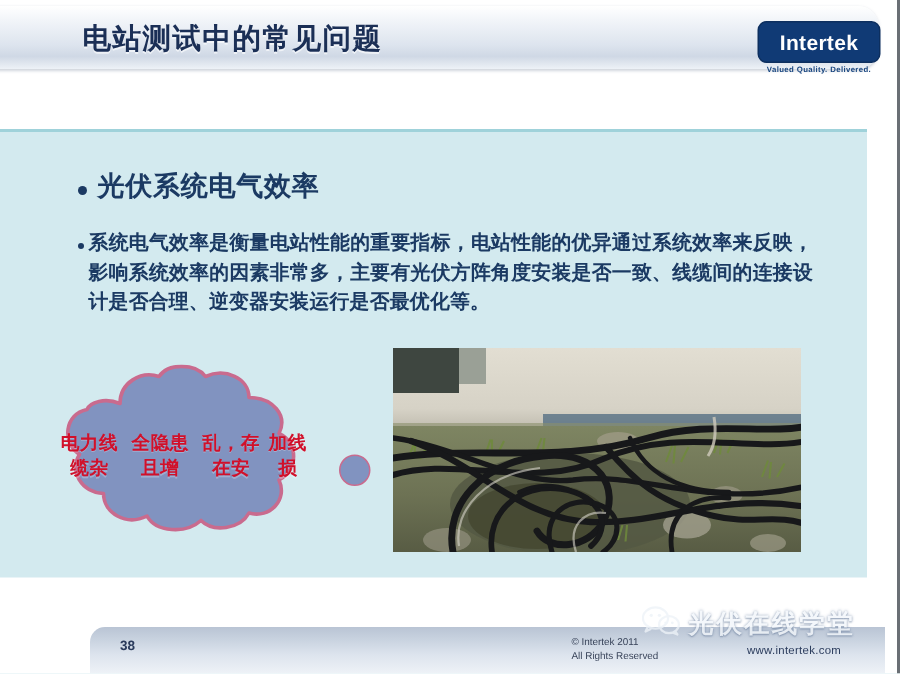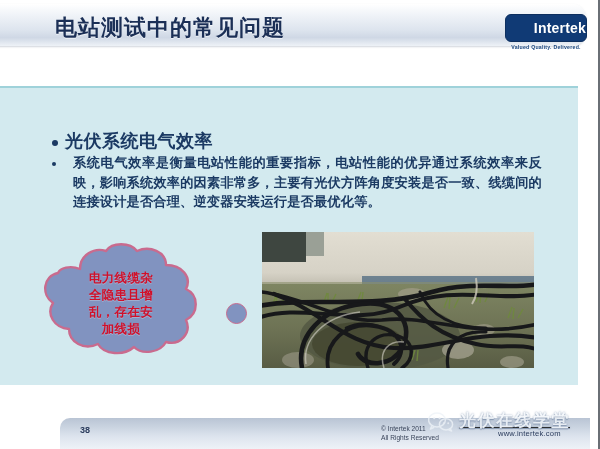--- a/index.html
+++ b/index.html
@@ -22,31 +22,31 @@
   
   .header-band{
     position:absolute;left:-10px;top:4px;width:596px;height:42px;
     border-radius:0 14px 14px 0;
     background:linear-gradient(180deg,#ffffff 0%,#f2f5f9 22%,#dde4ee 62%,#cfd8e5 80%,#eef2f7 100%);
     box-shadow:0 1px 2px rgba(120,135,155,.35);
   }
   .header-title{
     position:absolute;left:55px;top:13px;
     font-family:"DejaVu Serif","Liberation Serif",serif;
-    font-size:22px;font-weight:700;letter-spacing:1px;
+    font-size:19px;font-weight:700;letter-spacing:1px;
     color:#1b2f56;
     text-shadow:0 1px 0 rgba(255,255,255,.6);
     white-space:nowrap;
   }
   .logo-box{
     position:absolute;left:505px;top:14px;
     width:80px;height:26px;border-radius:6px;
     background:#103a75;
     border:1px solid #0d2f5f;
-    display:flex;align-items:center;justify-content:flex-end;
+    display:flex;align-items:center;justify-content:center;
   }
   .logo-text{
     color:#ffffff;font-size:14px;font-weight:700;letter-spacing:.2px;
     font-family:"Liberation Sans","DejaVu Sans",sans-serif;
   }
   .logo-tag{
     position:absolute;left:505px;top:44px;width:82px;
     color:#18457f;font-size:5.2px;font-weight:700;letter-spacing:.25px;
     text-align:center;white-space:nowrap;
   }
@@ -59,53 +59,53 @@
   .panel-topline{
     position:absolute;left:0;top:88px;width:578px;height:3px;
     background:#1aa5b5;
   }
   .panel-topline2{
     position:absolute;left:0;top:86px;width:578px;height:2px;
     background:#9fd2da;
   }
 
   .bullet-l1{
-    position:absolute;left:52px;top:128px;width:500px;
+    position:absolute;left:52px;top:112px;width:500px;
     display:flex;align-items:flex-start;gap:7px;text-align:center;
   }
   .dot1{
     width:6px;height:6px;border-radius:50%;background:#1b3a63;
     margin-top:12px;flex:0 0 auto;
   }
   .t1{
     font-family:"DejaVu Serif","Liberation Serif",serif;
     font-size:18px;font-weight:700;color:#1b3a63;line-height:26px;
     letter-spacing:.5px;
   }
 
   .bullet-l2{
     position:absolute;left:52px;top:153px;width:490px;
-    display:flex;align-items:flex-start;gap:17px;
+    display:flex;align-items:flex-start;gap:3px;
   }
   .dot2{
     width:4px;height:4px;border-radius:50%;background:#1b3a63;
     margin-top:9px;flex:0 0 auto;
   }
   .t2{
     font-family:"DejaVu Serif","Liberation Serif",serif;
     font-size:13.2px;font-weight:700;color:#1b3a63;line-height:19.5px;
     letter-spacing:.2px;text-align:justify;
   }
 
   
   .bubble-wrap{position:absolute;left:36px;top:243px;width:170px;height:120px;}
   .bubble-svg{position:absolute;left:0;top:0;}
   .bubble-text{
     position:absolute;left:0;top:0;width:170px;height:120px;
-    display:flex;flex-direction:column;align-items:center;justify-content:center;
+    display:flex;flex-direction:row;align-items:center;justify-content:center;
     font-family:"DejaVu Serif","Liberation Serif",serif;
     font-size:12.4px;font-weight:700;color:#d1102a;line-height:17px;
     letter-spacing:.4px;text-align:center;
     text-shadow:0 1px 0 rgba(255,255,255,.25);
   }
   .bubble-line{display:block;}
   .tail-dot{
     position:absolute;left:226px;top:303px;width:19px;height:19px;
     border-radius:50%;background:#8193c0;border:1.6px solid #c96b8e;
   }
@@ -132,21 +132,21 @@
     font-size:6.6px;color:#39445a;line-height:9px;
   }
   .www{
     position:absolute;left:498px;top:429px;
     font-size:7.6px;color:#2a3b5c;letter-spacing:.2px;
   }
 
   
   .watermark{
     position:absolute;left:428px;top:404px;width:166px;height:28px;
-    display:flex;align-items:flex-end;gap:5px;opacity:.78;text-decoration:underline;
+    display:flex;align-items:flex-start;gap:5px;opacity:.78;
   }
   .wm-text{
     font-family:"DejaVu Serif","Liberation Serif",serif;
     font-size:17px;font-weight:700;color:#f2f6fa;letter-spacing:1.5px;
     text-shadow:0 0 2px rgba(120,140,170,.9),0 1px 1px rgba(90,110,140,.7);
     white-space:nowrap;
   }
 </style>
 </head>
 <body>

